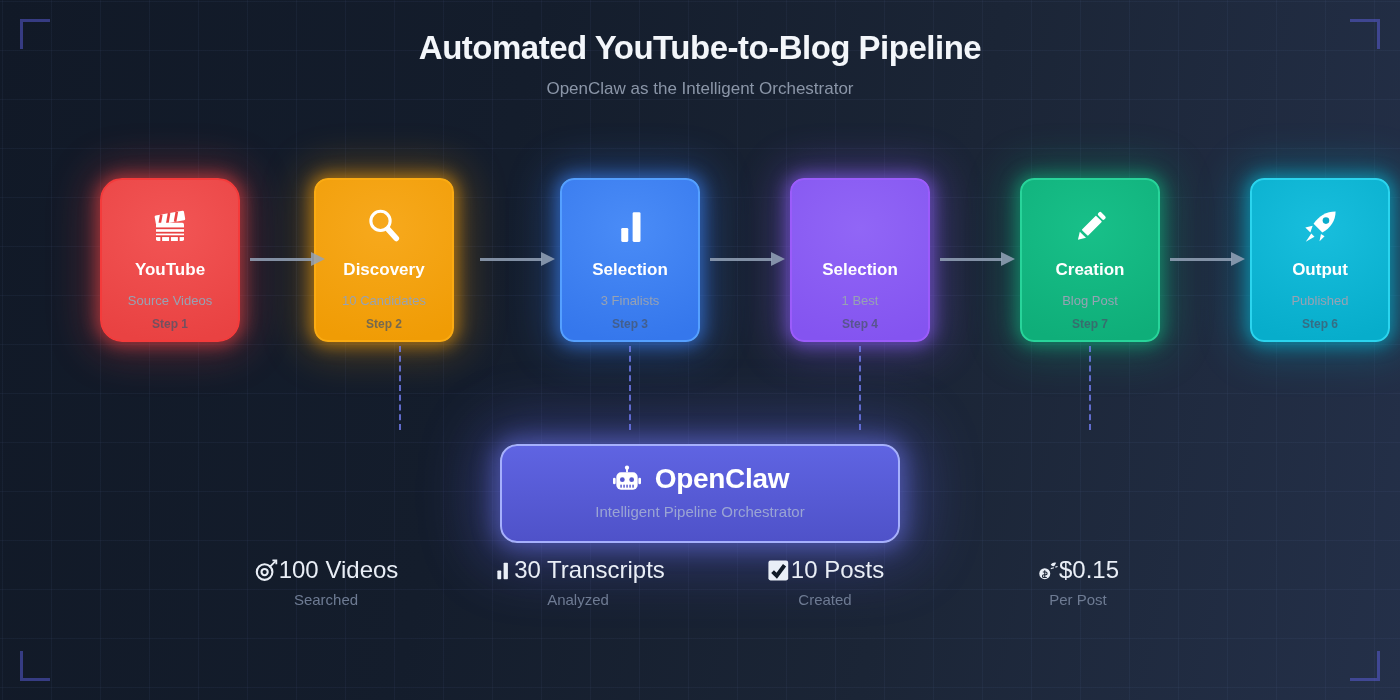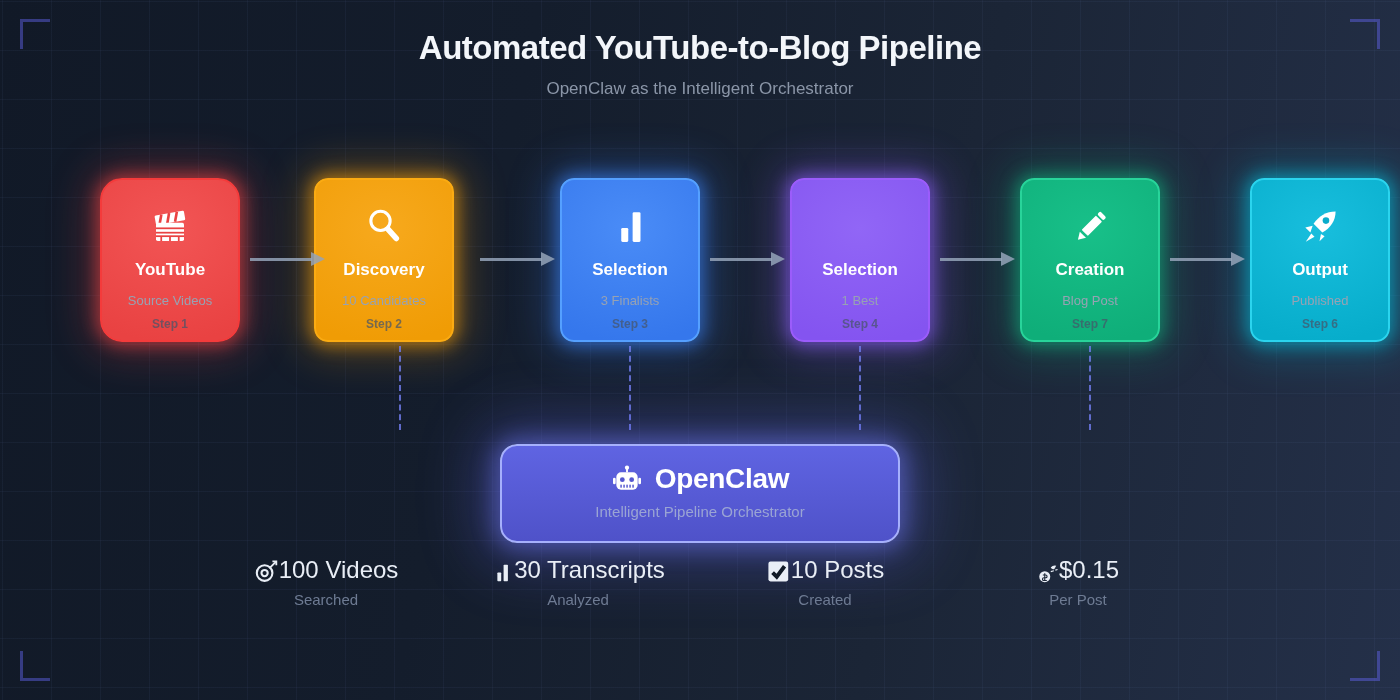--- a/index.html
+++ b/index.html
@@ -61,21 +61,21 @@
 
   .orchestrator { position:absolute; left:500px; top:410px; width:400px; height:99px;
           border-radius:17px; border:2px solid #a6b0fc; text-align:center;
           background:linear-gradient(180deg, #5f64e2 0%, #4f52c9 100%);
           box-shadow:0 0 22px 6px rgba(116,124,252,0.45), 0 0 60px 22px rgba(99,102,241,0.32);margin-top:34px; }
   .orchestrator .o-row { display:flex; align-items:center; justify-content:center; gap:12px; margin-top:17px; }
   .orchestrator .o-name { font-size:28px; font-weight:bold; color:#ffffff; letter-spacing:-0.3px; }
   .orchestrator .o-sub { font-size:15px; color:#9aa4d4; margin-top:8px; }
 
   .stat { position:absolute; top:556px; transform:translateX(-50%); text-align:center; }
-  .stat .s-row { display:flex; align-items:flex-end; justify-content:center; }
+  .stat .s-row { display:flex; align-items:center; justify-content:center; }
   .stat .s-value { font-size:24px; color:#e9eef6; }
   .stat .s-label { font-size:15px; color:#6e7b93; margin-top:7px; }
   .stat.s1 { left:326px; } .stat.s2 { left:578px; } .stat.s3 { left:825px; } .stat.s4 { left:1078px; }
 
   svg { display:block; }
 </style>
 </head>
 <body>
 
 <div class="canvas">

